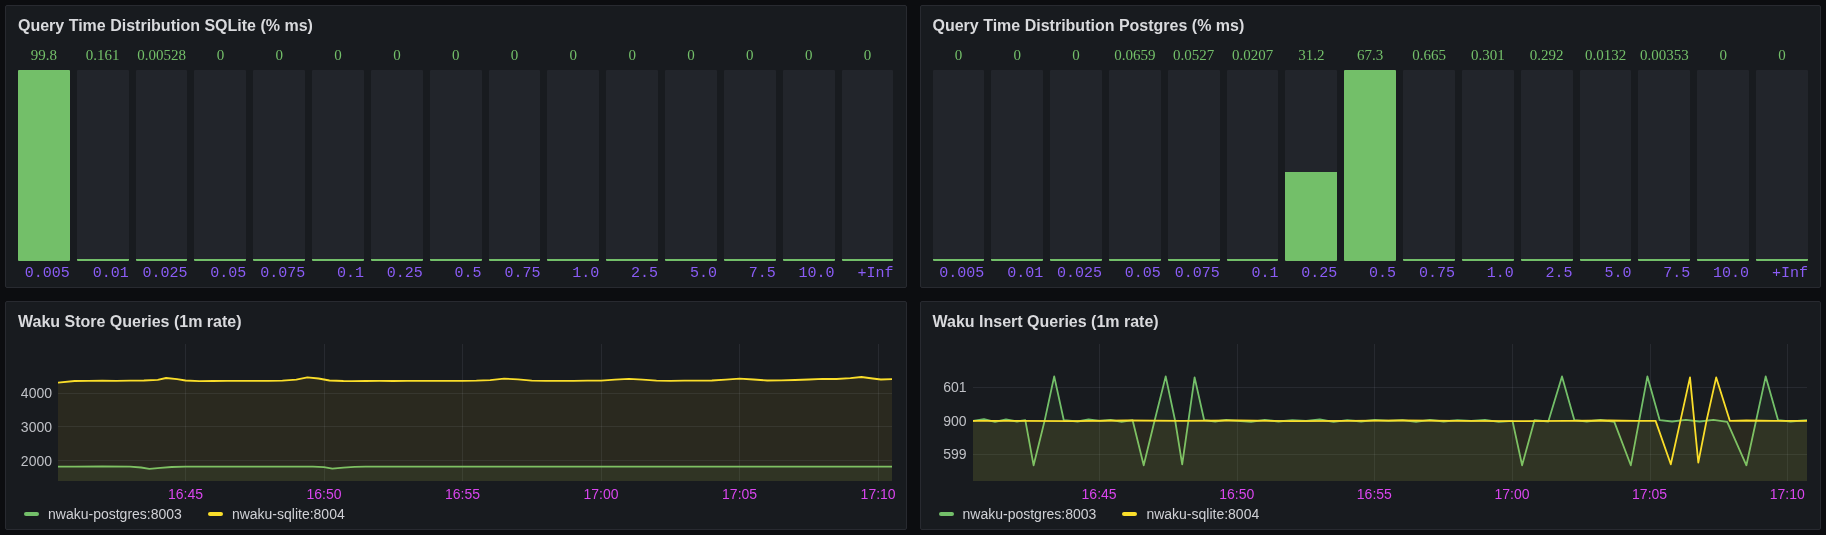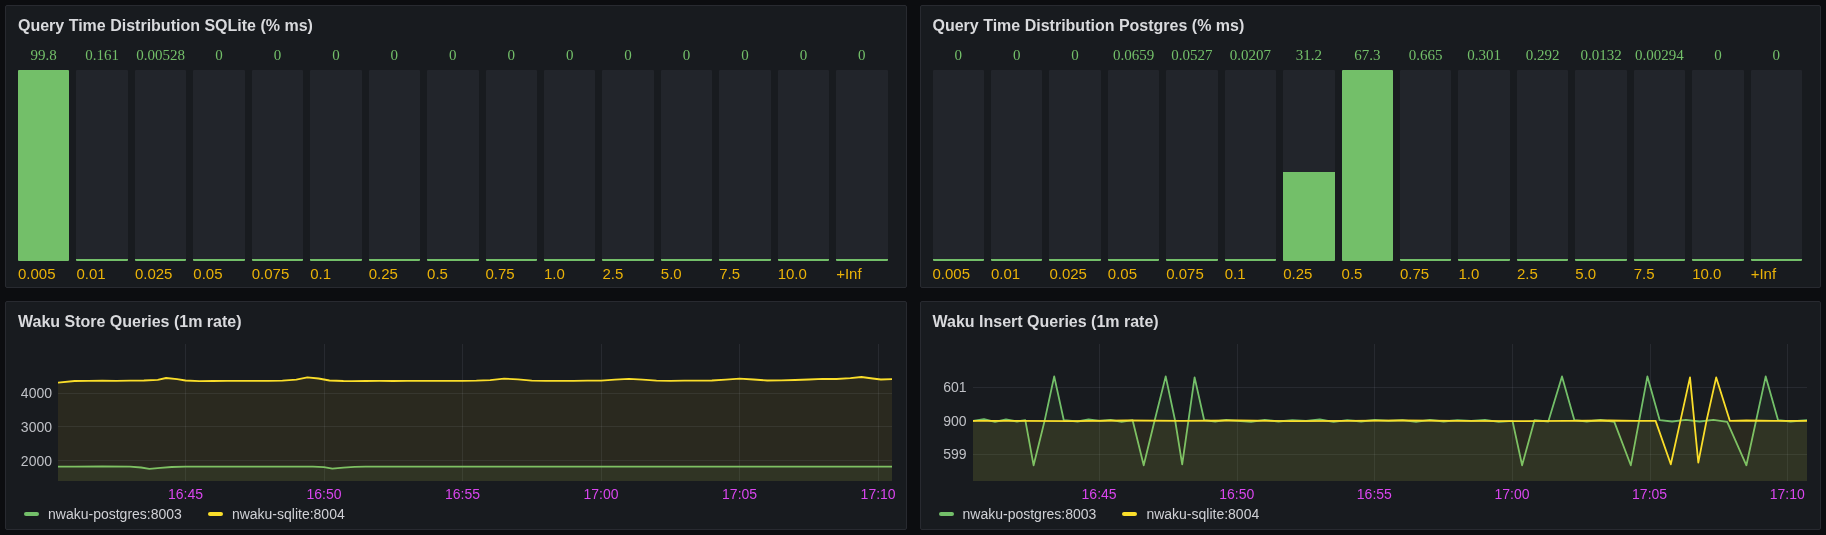--- a/index.html
+++ b/index.html
@@ -13,39 +13,39 @@
     padding:5px;
     background:#0c0d10;
     font-family:"Liberation Sans", sans-serif;
   }
   .panel{
     background:#181b1f;
     border:1px solid #282a30;
     border-radius:2px;
     display:flex;
     flex-direction:column;
-    padding:8px 16px 0 10px;
+    padding:8px 10px 0 10px;
     overflow:hidden;
   }
   .panel-title{
     margin:0 0 2px 2px;
     font-size:16px;
     font-weight:600;
     color:#d9dadd;
     height:24px;line-height:24px;
     white-space:nowrap;
     cursor:pointer;
   }
   
   .bargauge{flex:1;display:flex;gap:7px;margin-top:2px;padding:0 2px 0 2px;}
   .bg-col{flex:1;display:flex;flex-direction:column;min-width:0;}
   .bg-val{height:28px;line-height:26px;text-align:center;font-size:15px;color:#73bf69;white-space:nowrap;font-family:Liberation Serif, serif;}
   .bg-track{flex:1;position:relative;background:#22252b;border-radius:1px;overflow:hidden;}
   .bg-fill{position:absolute;left:0;right:0;bottom:0;background:#73bf69;}
-  .bg-cat{height:26px;line-height:26px;text-align:left;font-size:15px;color:#eab308;white-space:nowrap;}
+  .bg-cat{height:26px;line-height:26px;text-align:right;font-size:15px;color:#8b5cf6;white-space:nowrap;font-family:Liberation Mono, monospace;}
   
   .tschart{position:relative;flex:1;margin:8px 4px 24px 42px;}
   .tschart svg{position:absolute;top:0;left:0;}
   .grid{stroke:rgba(204,204,220,0.09);stroke-width:1;shape-rendering:crispEdges;}
   .ytick{position:absolute;left:-42px;width:36px;text-align:right;font-size:14px;color:#bfc1c6;line-height:18px;}
   .xtick{position:absolute;transform:translateX(-50%);font-size:14px;color:#d946ef;white-space:nowrap;}
   .legend{height:24px;display:flex;align-items:center;gap:26px;padding:0 0 6px 8px;font-size:14px;color:#d0d1d6;}
   .legend-item{display:flex;align-items:center;cursor:pointer;white-space:nowrap;}
   .dash{display:inline-block;width:15px;height:4px;border-radius:2px;margin-right:9px;background:#888;}
 </style>
@@ -246,21 +246,21 @@
           <div class="bg-cat">2.5</div>
         </div>
         <div class="bg-col">
           <div class="bg-val">0.0132</div>
           <div class="bg-track">
             <div class="bg-fill" style="background: rgb(115, 191, 105); height: 1.1%;"></div>
           </div>
           <div class="bg-cat">5.0</div>
         </div>
         <div class="bg-col">
-          <div class="bg-val">0.00294</div>
+          <div class="bg-val">0.00353</div>
           <div class="bg-track">
             <div class="bg-fill" style="background: rgb(115, 191, 105); height: 1.1%;"></div>
           </div>
           <div class="bg-cat">7.5</div>
         </div>
         <div class="bg-col">
           <div class="bg-val">0</div>
           <div class="bg-track">
             <div class="bg-fill" style="background: rgb(115, 191, 105); height: 1.1%;"></div>
           </div>

